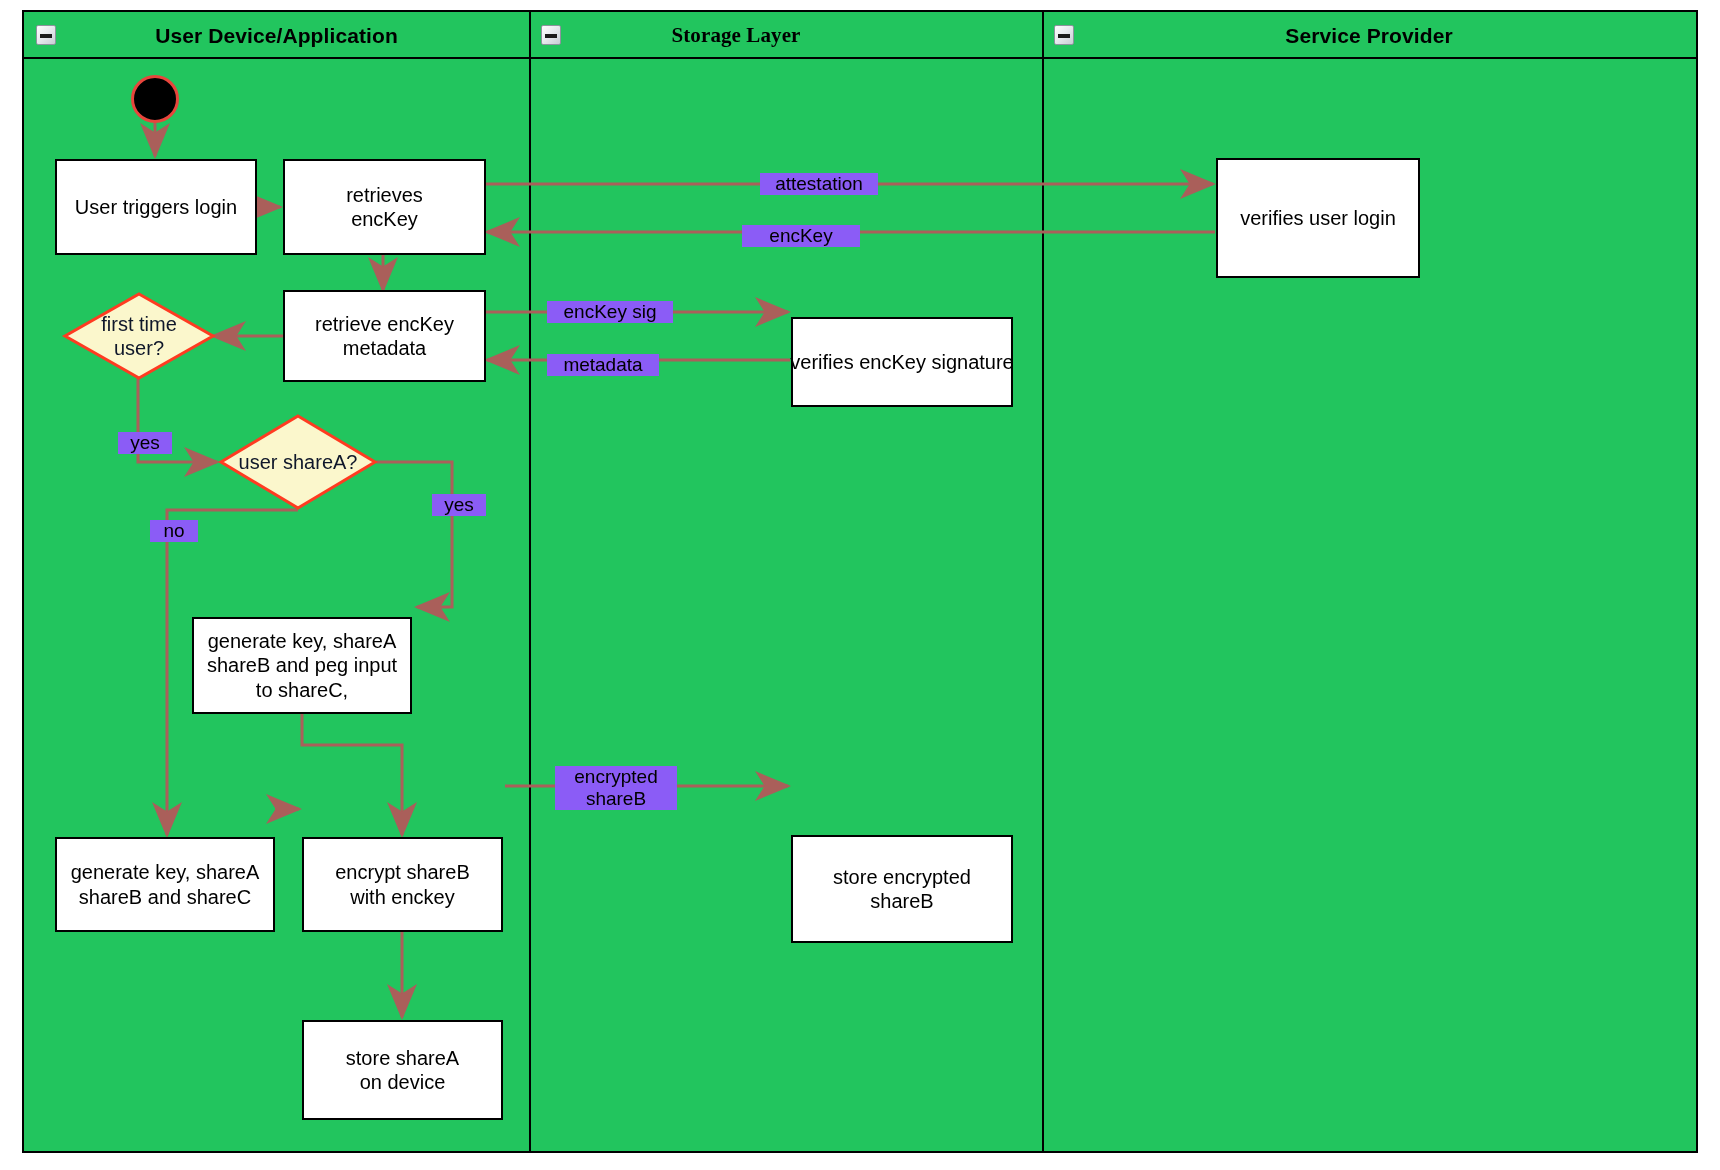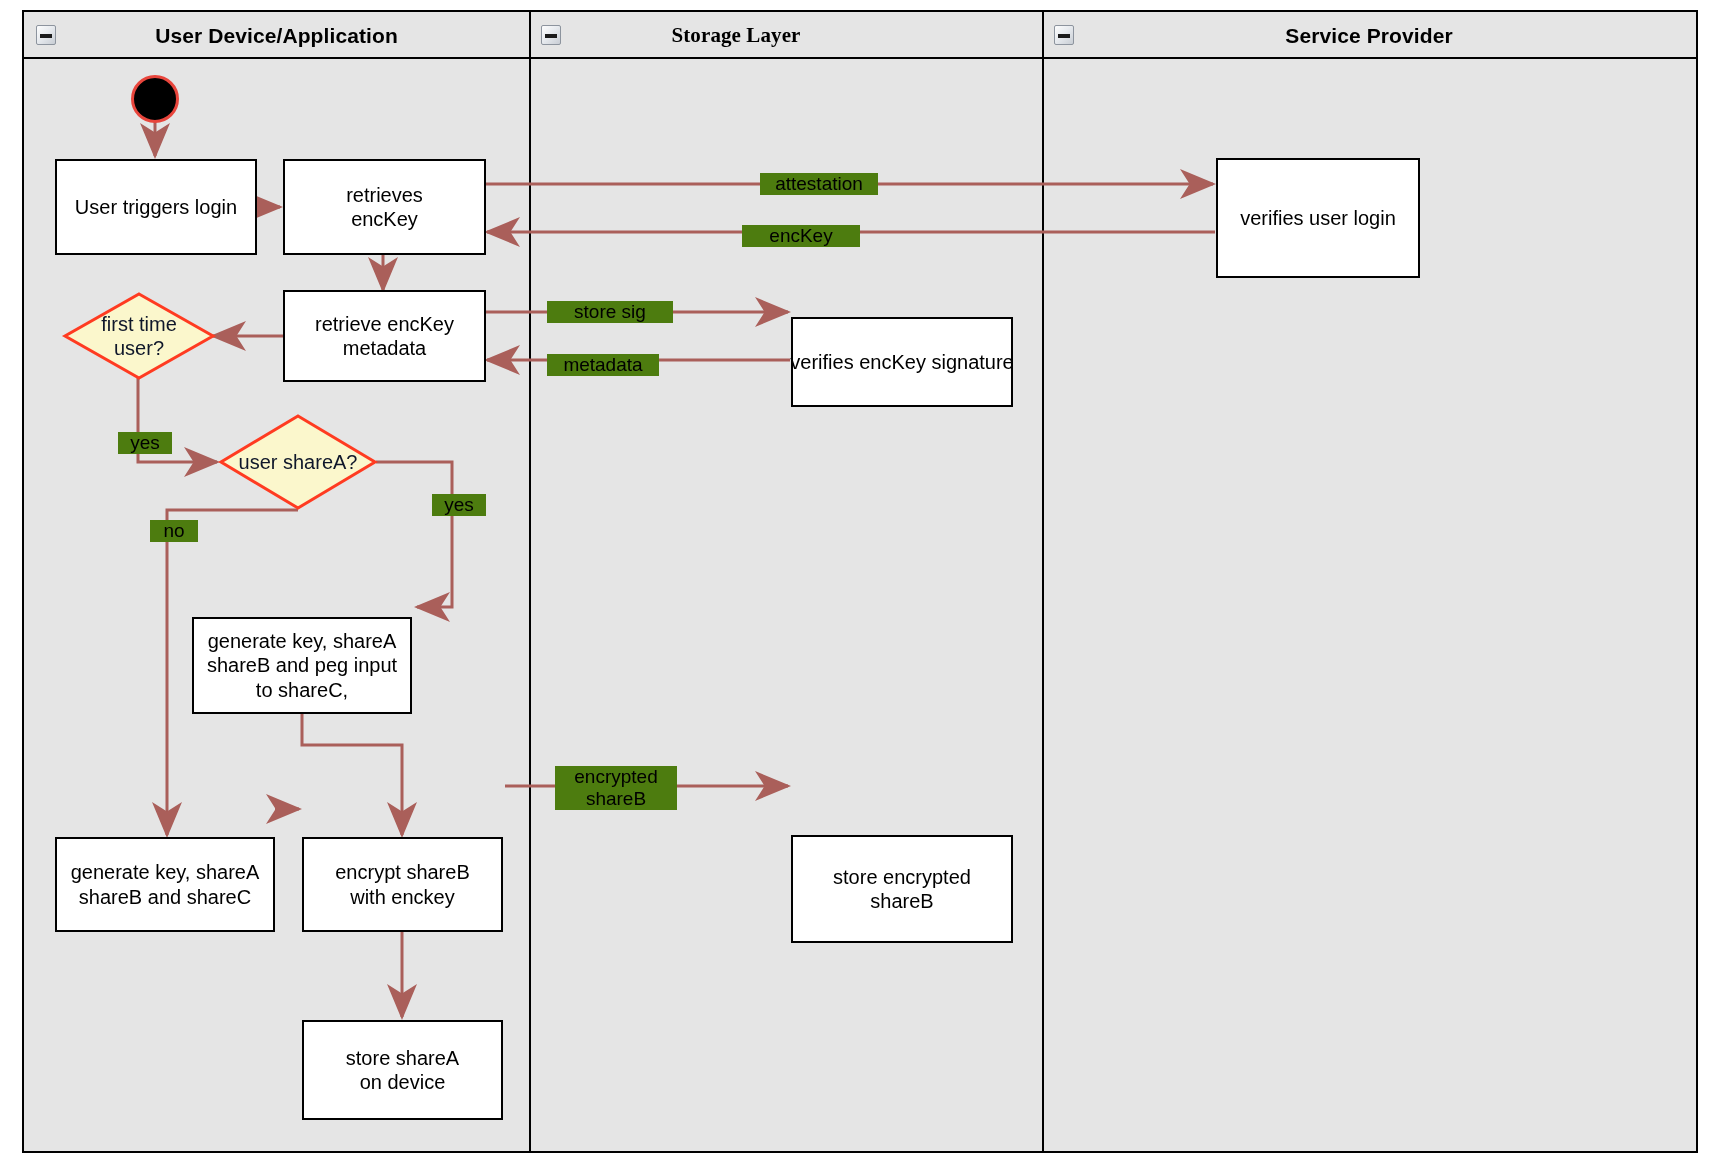--- a/index.html
+++ b/index.html
@@ -1,20 +1,20 @@
 <!DOCTYPE html>
 <html><head>
 <meta charset="utf-8">
 <style>
   html,body{margin:0;padding:0;background:#ffffff;}
   body{font-family:"Liberation Sans","DejaVu Sans",sans-serif;}
   #stage{position:relative;width:1720px;height:1170px;background:#ffffff;overflow:hidden;}
 
   
-  .pool{position:absolute;left:22px;top:10px;width:1676px;height:1143px;border:2px solid #000;box-sizing:border-box;background:#e5e5e5;}
+  .pool{position:absolute;left:22px;top:10px;width:1676px;height:1143px;border:2px solid #000;box-sizing:border-box;background:#22c55e;}
 
   
   .lane-sep{position:absolute;top:0;width:0;border-left:2px solid #000;}
 
   
   .header-band{position:absolute;left:0;top:0;right:0;height:47px;border-bottom:2px solid #000;box-sizing:border-box;}
   .lane-head{position:absolute;top:0;height:47px;display:flex;align-items:center;justify-content:center;}
   .lane-title{font-size:21px;font-weight:bold;color:#000;letter-spacing:.1px;text-align:center;}
   .collapse-icon{position:absolute;top:13px;width:20px;height:20px;
       background:linear-gradient(135deg,#fdfdfd 0%,#e8ebef 45%,#c8cdd4 100%);
@@ -36,21 +36,21 @@
         display:flex;align-items:center;justify-content:center;text-align:center;
         font-size:20px;line-height:1.2;color:#0f172a;white-space:pre-line;pointer-events:none;}
 
   
   .start-node{position:absolute;border-radius:50%;background:#000;border:3px solid #e8453c;box-sizing:border-box;}
 
   
   #wires{position:absolute;left:0;top:0;width:1720px;height:1170px;pointer-events:none;}
 
   
-  .elabel{position:absolute;font-size:19px;color:#000;background:#4d7c0f;padding:0 4px;
+  .elabel{position:absolute;font-size:19px;color:#000;background:#8b5cf6;padding:0 4px;
           text-align:center;line-height:1.15;white-space:pre-line;}
 </style>
 </head>
 <body>
 
 <div id="stage">
 
   <div class="pool">
 
     <div class="header-band"></div>
@@ -174,21 +174,21 @@
     <span>store encrypted
 shareB</span>
   </div>
 
   <div class="node" style="left:1216px;top:158px;width:204px;height:120px;">
     <span>verifies user login</span>
   </div>
 
   <div class="elabel" style="left:760px;top:173px;width:110px;">attestation</div>
   <div class="elabel" style="left:742px;top:225px;width:110px;">encKey</div>
-  <div class="elabel" style="left:547px;top:301px;width:118px;">store sig</div>
+  <div class="elabel" style="left:547px;top:301px;width:118px;">encKey sig</div>
   <div class="elabel" style="left:547px;top:354px;width:104px;">metadata</div>
   <div class="elabel" style="left:118px;top:432px;width:46px;">yes</div>
   <div class="elabel" style="left:432px;top:494px;width:46px;">yes</div>
   <div class="elabel" style="left:150px;top:520px;width:40px;">no</div>
   <div class="elabel" style="left:555px;top:766px;width:114px;">encrypted
 shareB</div>
 
 </div>
 
 </body></html>

